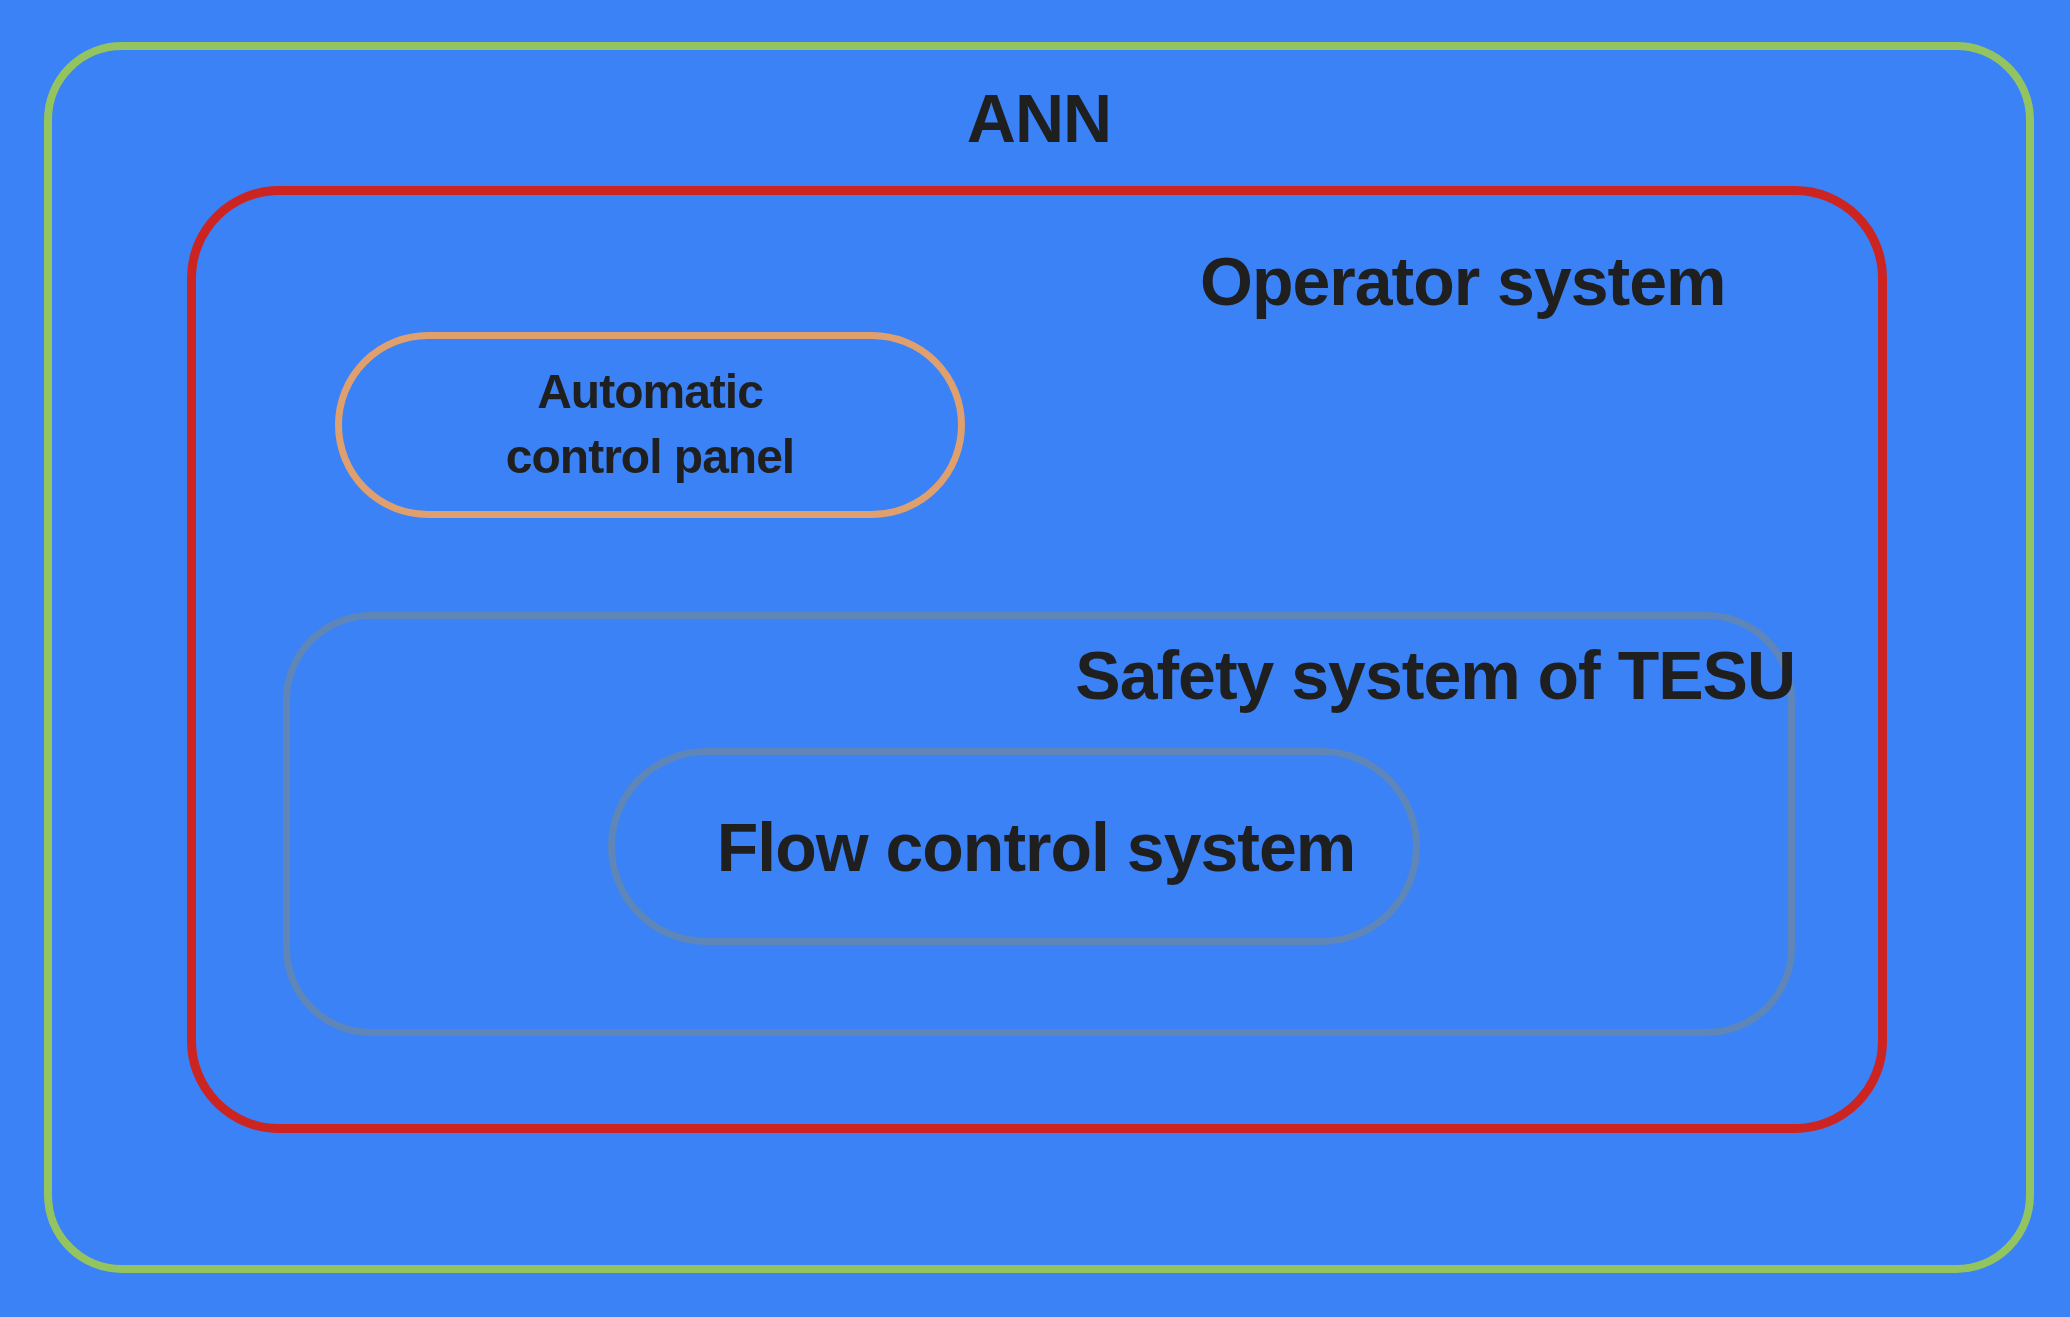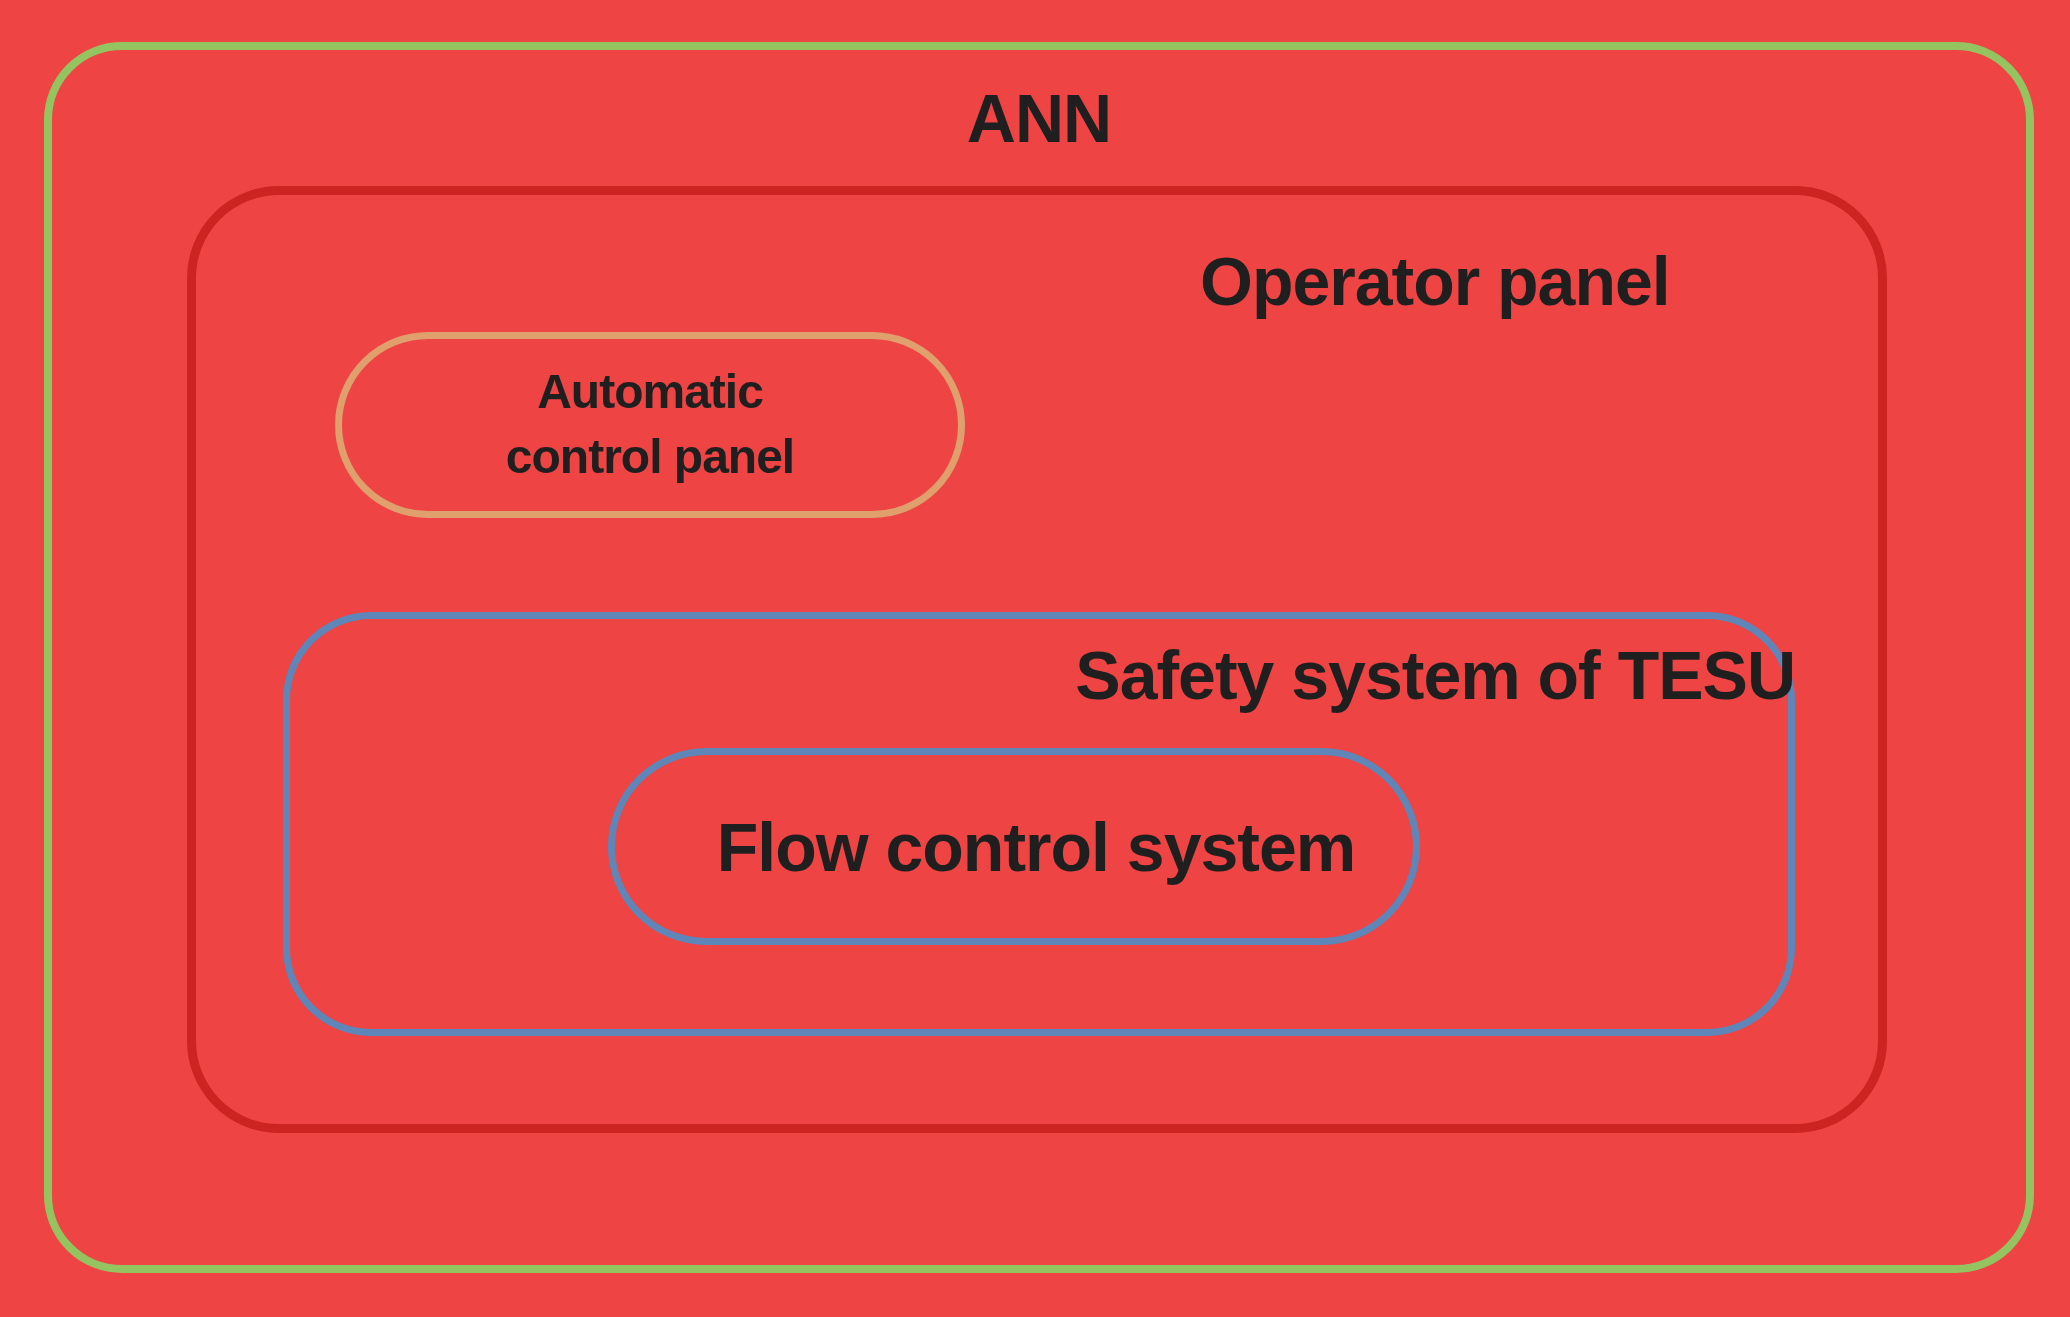--- a/index.html
+++ b/index.html
@@ -7,21 +7,21 @@
     --red:#CC2420;
     --orange:#DFA06E;
     --blue:#5E86B8;
     --text:#1F1F1F;
   }
   html,body{margin:0;padding:0;background:#ffffff;}
   .canvas{
     position:relative;
     width:2070px;
     height:1317px;
-    background:#ef4444;
+    background:#3b82f6;
     font-family:"Liberation Sans","DejaVu Sans",sans-serif;
     color:var(--text);
     overflow:hidden;
   }
   .box{position:absolute;box-sizing:border-box;background:transparent;}
   .label{
     position:absolute;
     font-weight:700;
     font-size:68px;
     line-height:1.0;
@@ -81,21 +81,21 @@
 <body>
 
 <div class="canvas">
 
   <div class="box green-box"></div>
 
   <div class="label ann-label">ANN</div>
 
   <div class="box red-box"></div>
 
-  <div class="label operator-label">Operator panel</div>
+  <div class="label operator-label">Operator system</div>
 
   <div class="box orange-pill">
     <div class="line">Automatic</div>
     <div class="line">control panel</div>
   </div>
 
   <div class="box blue-box"></div>
 
   <div class="label safety-label">Safety system of TESU</div>
 

